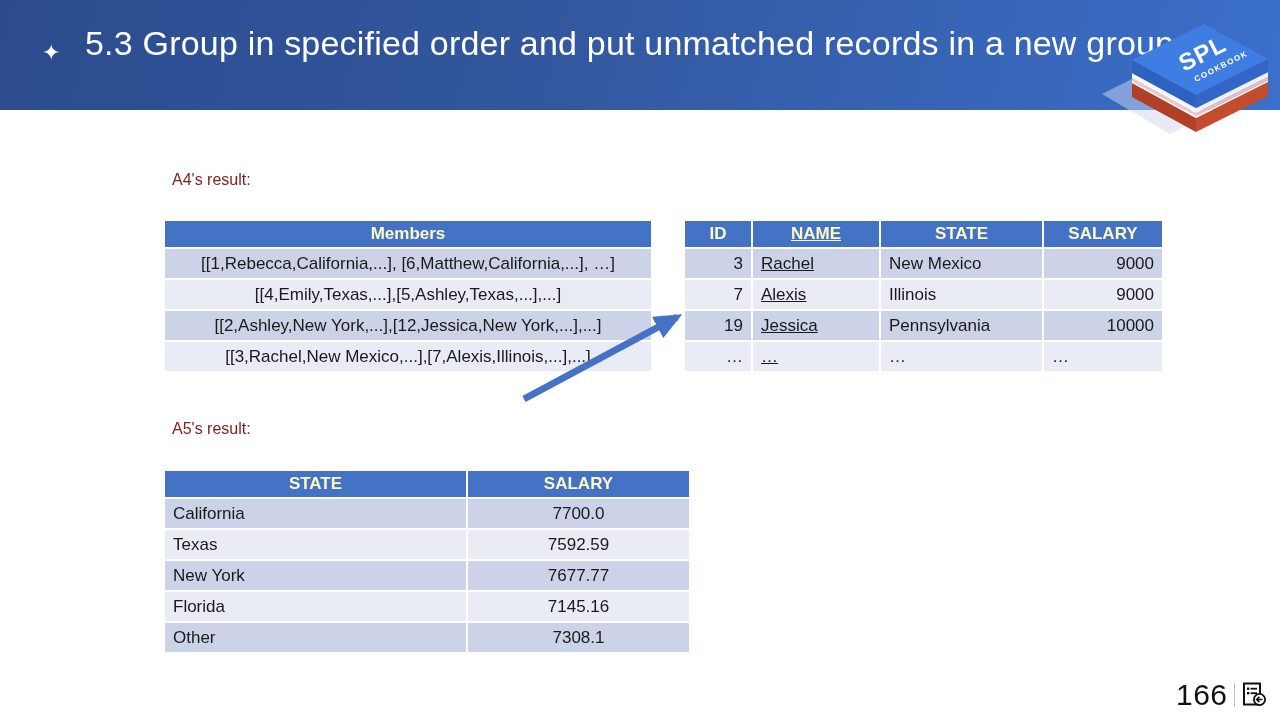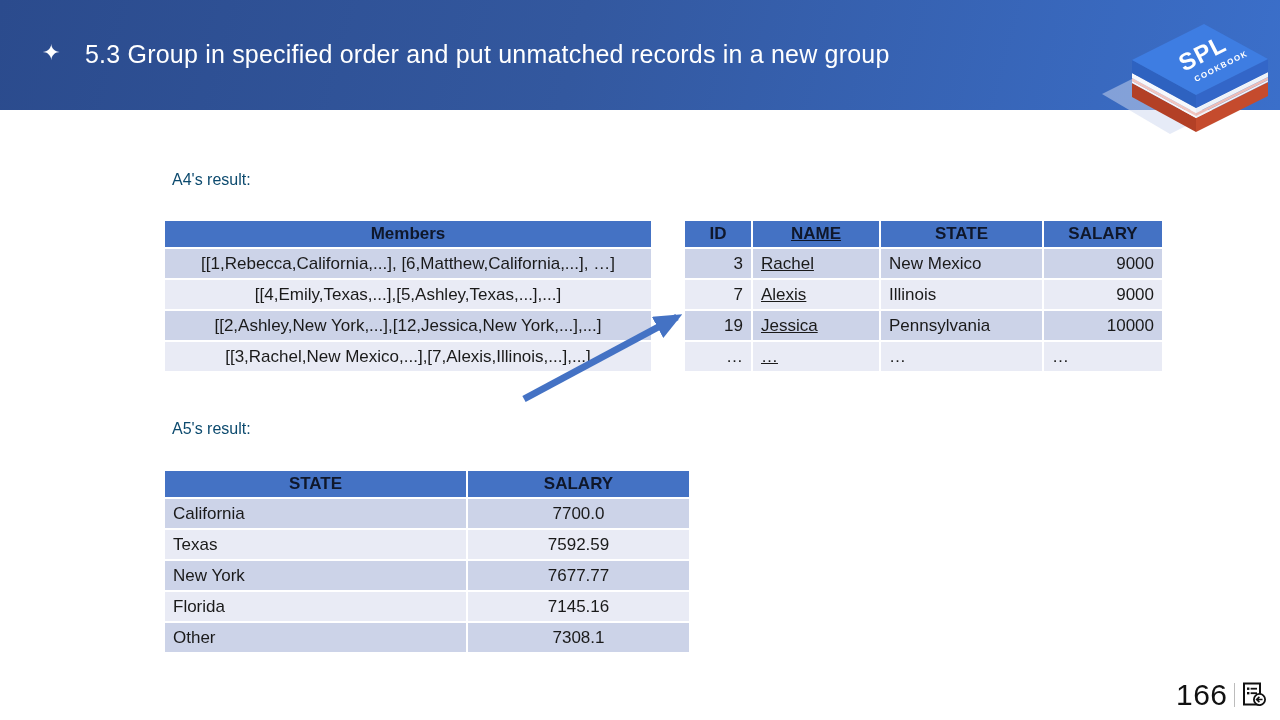--- a/index.html
+++ b/index.html
@@ -10,37 +10,37 @@
 
   
   .header-bar {
     position:absolute; left:0; top:0; width:1280px; height:110px;
     background:linear-gradient(105deg,#2b4b8d 0%,#33589f 45%,#3b6fca 100%);
   }
   .star-bullet {
     position:absolute; left:42px; top:42px; color:#ffffff; font-size:22px; line-height:22px;
   }
   .slide-title {
-    position:absolute; left:85px; top:40px; color:#ffffff; font-size:25px;
+    position:absolute; left:85px; top:24px; color:#ffffff; font-size:34px;
     letter-spacing:.2px; white-space:nowrap;
   }
   .book-art { position:absolute; right:6px; top:2px; }
 
   
-  .result-label { position:absolute; color:#0c4a6e; font-size:16px; }
+  .result-label { position:absolute; color:#7f1d1d; font-size:16px; }
   .label-a4 { left:172px; top:171px; }
   .label-a5 { left:172px; top:420px; }
 
   
   table.ppt { position:absolute; border-collapse:collapse; table-layout:fixed; }
   table.ppt th, table.ppt td {
     border:2px solid #ffffff; padding:0 8px; font-size:17px; overflow:hidden; white-space:nowrap;
   }
   table.ppt th {
-    background:#4472c4; color:#0f172a; font-weight:bold; height:26px; text-align:center;
+    background:#4472c4; color:#fef9c3; font-weight:bold; height:26px; text-align:center;
   }
   table.ppt td { height:29px; color:#1a1a1a; }
   table.ppt tbody tr:nth-child(odd) td  { background:#ccd3e8; }
   table.ppt tbody tr:nth-child(even) td { background:#e9ebf5; }
 
   .members { left:163px; top:219px; width:490px; }
   .members td { color:#4297cd; text-align:center; }
 
   .detail { left:683px; top:219px; width:407px; }
   .detail .col-0 { width:50px;  }

